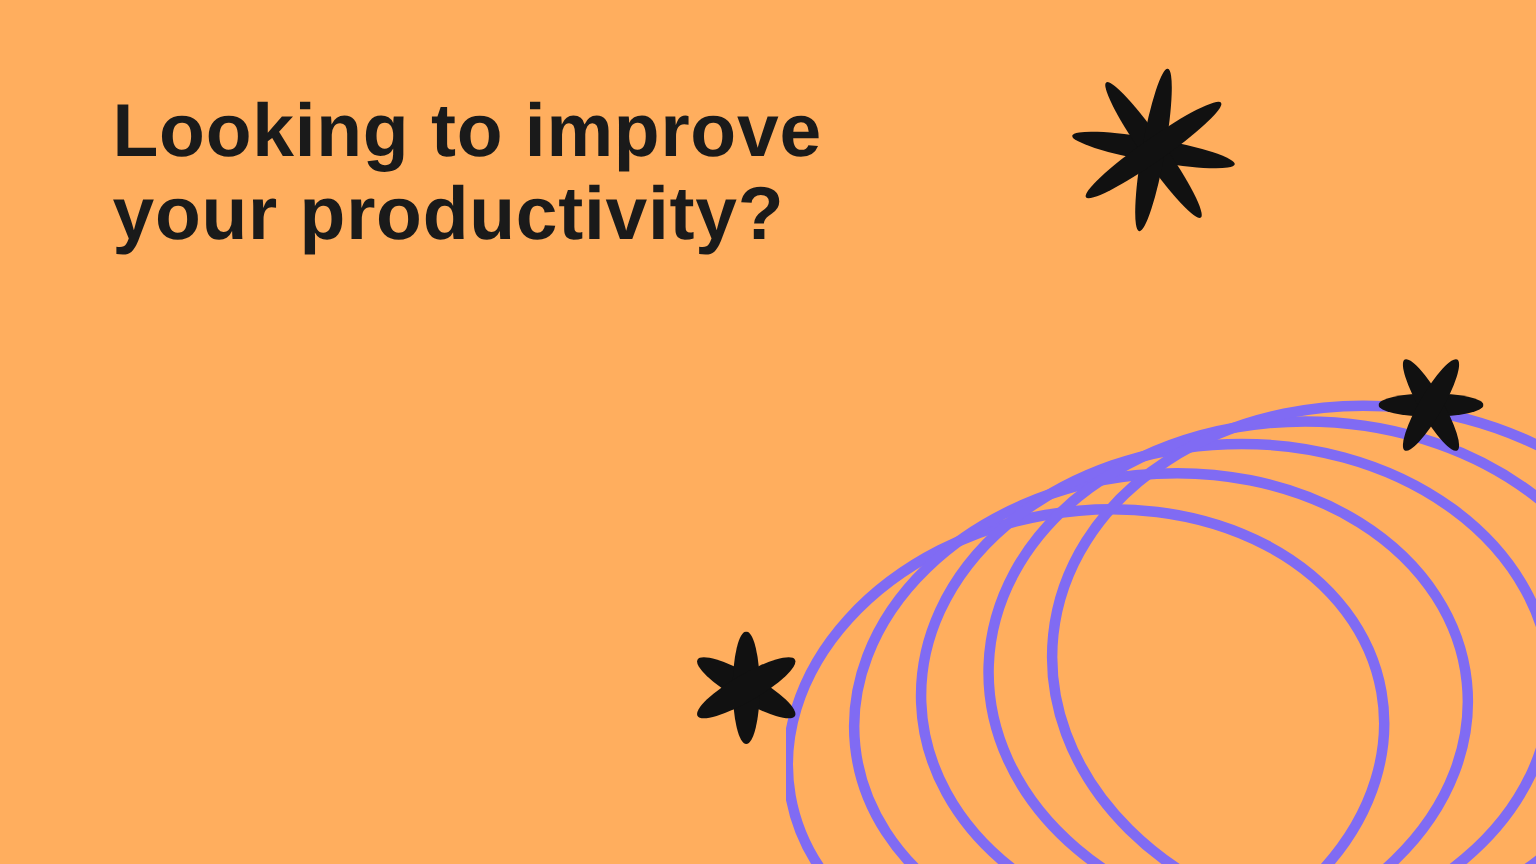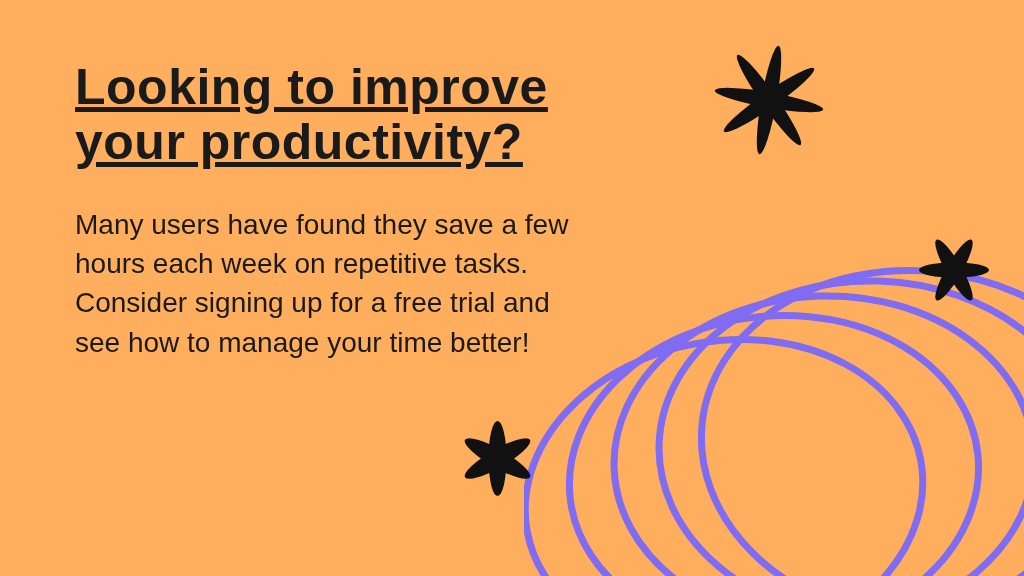--- a/index.html
+++ b/index.html
@@ -17,21 +17,20 @@
       left: 75px;
       width: 520px;
     }
     .heading {
       font-size: 50px;
       font-weight: 900;
       line-height: 1.1;
       color: #1a1a1a;
       letter-spacing: 0.5px;
       margin-bottom: 35px;
-      text-decoration: underline;
     }
     .body-text {
       font-size: 28px;
       line-height: 1.4;
       color: #1a1a1a;
       margin-bottom: 35px;
     }
     .cta-button {
       display: inline-block;
       background: #0f0f0f;
@@ -112,14 +111,13 @@
     <g fill="#111" transform="rotate(30 50 50)">
       <ellipse cx="50" cy="50" rx="50" ry="12"></ellipse>
       <ellipse cx="50" cy="50" rx="50" ry="12" transform="rotate(60 50 50)"></ellipse>
       <ellipse cx="50" cy="50" rx="50" ry="12" transform="rotate(120 50 50)"></ellipse>
     </g>
   </svg>
 </div>
 
 <div class="content">
   <h1 class="heading">Looking to improve your productivity?</h1>
-  <p class="body-text">Many users have found they save a few hours each week on repetitive tasks. Consider signing up for a free trial and see how to manage your time better!</p>
 </div>
 
 </body></html>

